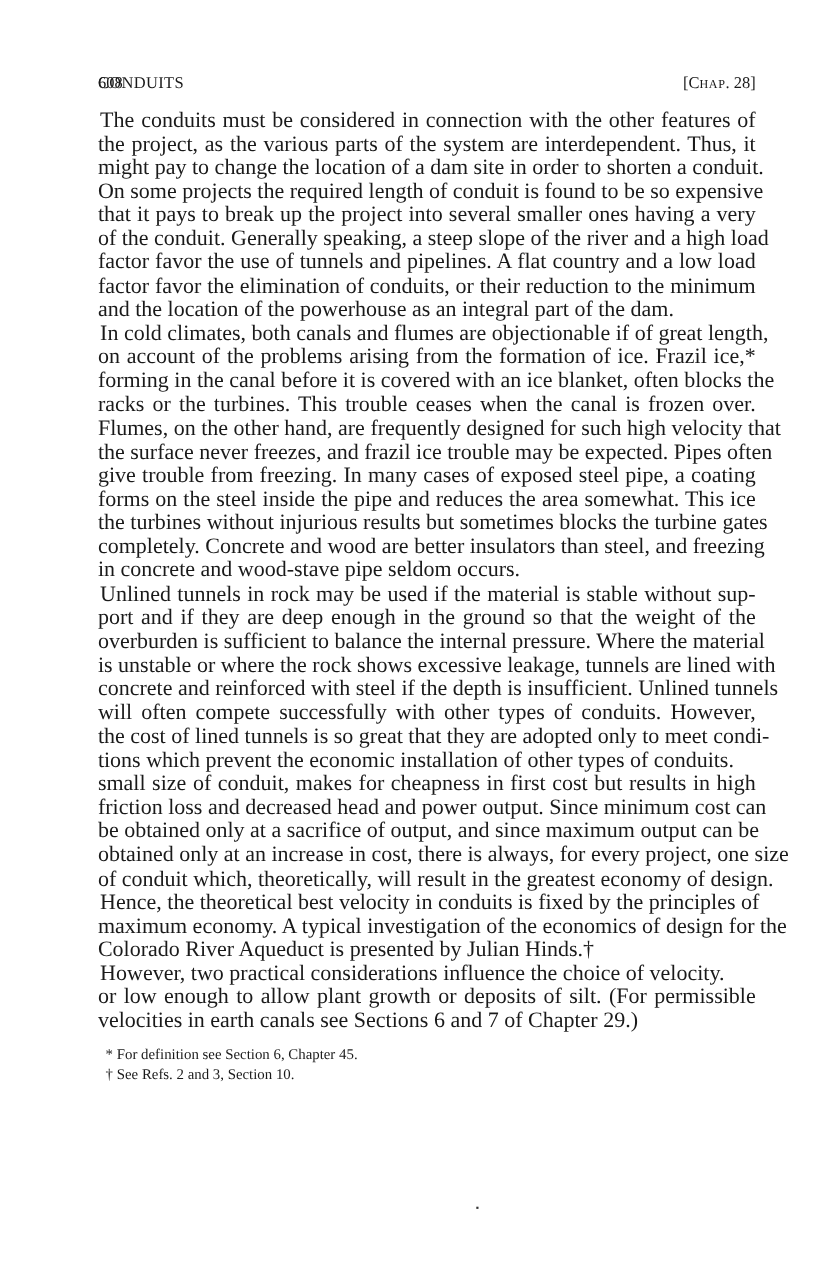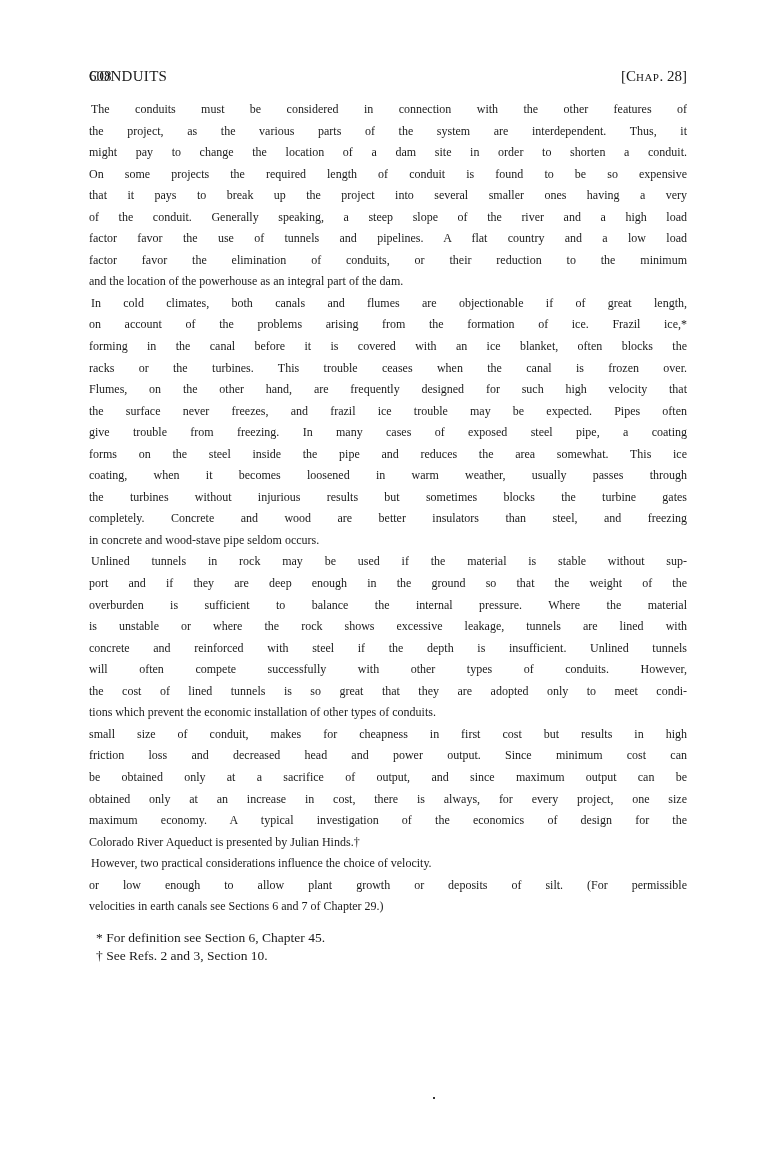--- a/index.html
+++ b/index.html
@@ -26,21 +26,21 @@
       height: 24px;
       font-size: 15px;
       line-height: 24px;
     }
     .page-number { position: absolute; left: 0; top: 0; }
     .chapter-title { position: absolute; left: 0; right: 0; top: 0; text-align: left; letter-spacing: 0.3px; }
     .chapter-ref { position: absolute; right: 0; top: 0; }
     .chapter-ref .sc { font-size: 11px; letter-spacing: 0.5px; }
     .body {
       margin-top: 11px;
-      font-size: 12px;
+      font-size: 20px;
       line-height: 21.55px;
     }
     .line {
       display: block;
       white-space: nowrap;
       text-align: justify;
       text-align-last: justify;
       height: 21.55px;
     }
     .line.last {
@@ -94,21 +94,20 @@
 
     <div>
       <span class="line indent">In cold climates, both canals and flumes are objectionable if of great length,</span>
       <span class="line">on account of the problems arising from the formation of ice.  Frazil ice,*</span>
       <span class="line">forming in the canal before it is covered with an ice blanket, often blocks the</span>
       <span class="line">racks or the turbines.  This trouble ceases when the canal is frozen over.</span>
       <span class="line">Flumes, on the other hand, are frequently designed for such high velocity that</span>
       <span class="line">the surface never freezes, and frazil ice trouble may be expected.  Pipes often</span>
       <span class="line">give trouble from freezing.  In many cases of exposed steel pipe, a coating</span>
       <span class="line">forms on the steel inside the pipe and reduces the area somewhat.  This ice</span>
-      <span class="line">coating, when it becomes loosened in warm weather, usually passes through</span>
       <span class="line">the turbines without injurious results but sometimes blocks the turbine gates</span>
       <span class="line">completely.  Concrete and wood are better insulators than steel, and freezing</span>
       <span class="line last">in concrete and wood-stave pipe seldom occurs.</span>
     </div>
 
     <div>
       <span class="line indent">Unlined tunnels in rock may be used if the material is stable without sup-</span>
       <span class="line">port and if they are deep enough in the ground so that the weight of the</span>
       <span class="line">overburden is sufficient to balance the internal pressure.  Where the material</span>
       <span class="line">is unstable or where the rock shows excessive leakage, tunnels are lined with</span>
@@ -116,23 +115,25 @@
       <span class="line">will often compete successfully with other types of conduits.  However,</span>
       <span class="line">the cost of lined tunnels is so great that they are adopted only to meet condi-</span>
       <span class="line last">tions which prevent the economic installation of other types of conduits.</span>
     </div>
 
     <div>
       <span class="line">small size of conduit, makes for cheapness in first cost but results in high</span>
       <span class="line">friction loss and decreased head and power output.  Since minimum cost can</span>
       <span class="line">be obtained only at a sacrifice of output, and since maximum output can be</span>
       <span class="line">obtained only at an increase in cost, there is always, for every project, one size</span>
+      <span class="line">of conduit which, theoretically, will result in the greatest economy of design.</span>
     </div>
 
     <div>
+      <span class="line indent">Hence, the theoretical best velocity in conduits is fixed by the principles of</span>
       <span class="line">maximum economy.  A typical investigation of the economics of design for the</span>
       <span class="line last">Colorado River Aqueduct is presented by Julian Hinds.†</span>
     </div>
 
     <div>
       <span class="line indent last">However, two practical considerations influence the choice of velocity.</span>
     </div>
 
     <div>
       <span class="line">or low enough to allow plant growth or deposits of silt.  (For permissible</span>

